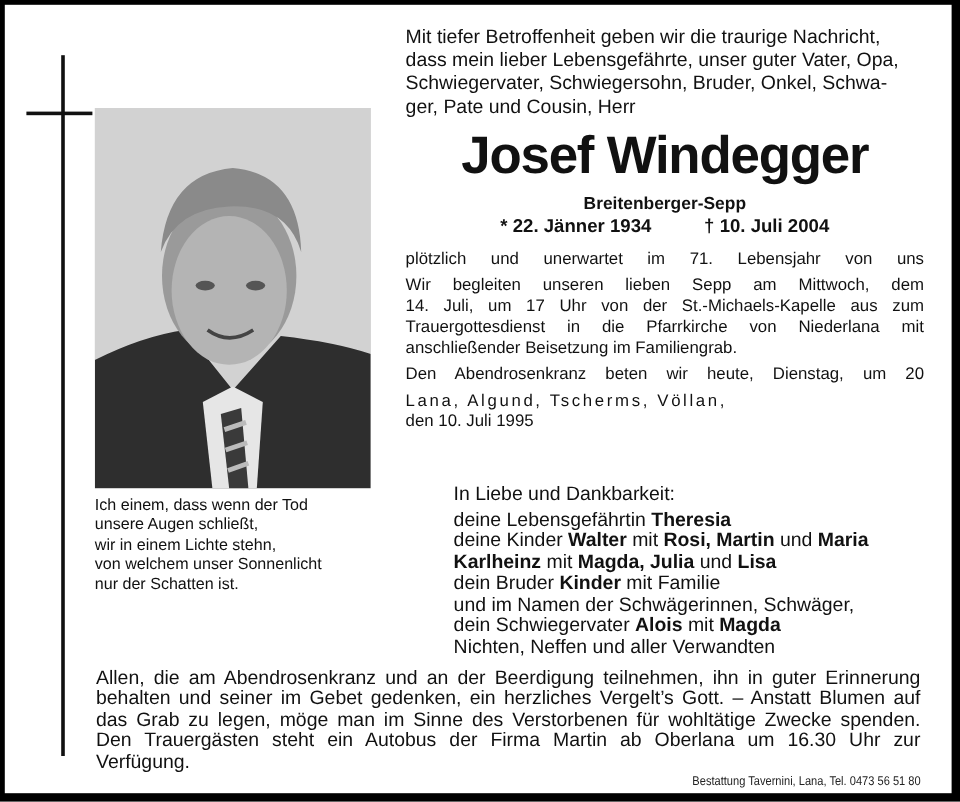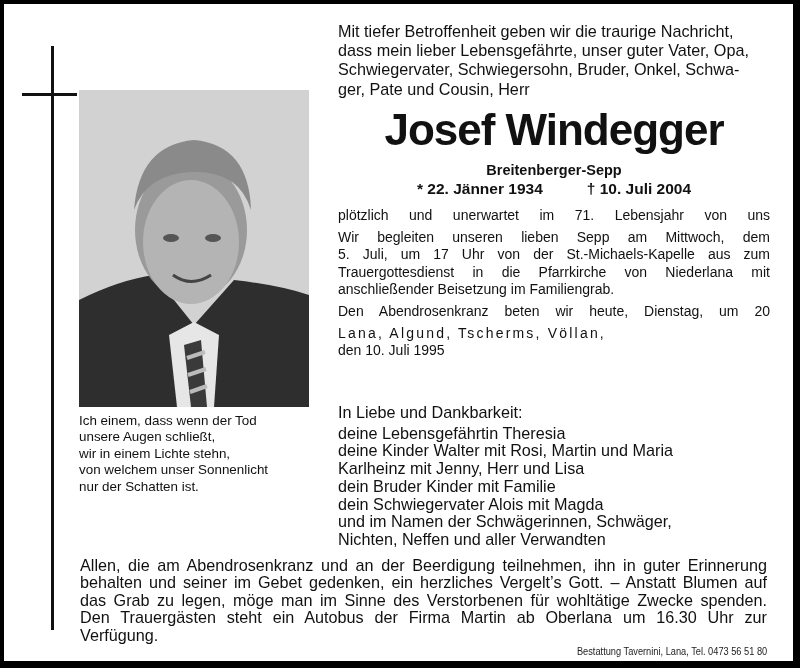--- a/index.html
+++ b/index.html
@@ -18,27 +18,27 @@
           font-weight: bold; font-size: 44px; letter-spacing: -1px; line-height: 50px; }
   .nick { position: absolute; left: 338px; top: 162px; width: 432px; text-align: center; font-weight: bold; font-size: 14.5px; }
   .dates { position: absolute; left: 338px; top: 180px; width: 432px; text-align: center; font-weight: bold; font-size: 15.5px; }
   .dates span { display: inline-block; }
   .dates .sep { width: 44px; }
   .body { position: absolute; left: 338px; top: 207px; width: 432px; font-size: 14px; line-height: 17.6px; }
   .body p { margin: 0 0 4px 0; text-align: justify; }
   .body .j { text-align-last: justify; }
   .place { letter-spacing: 2.2px; }
   .family { position: absolute; left: 338px; top: 404px; width: 440px; font-size: 16.2px; line-height: 17.7px; }
-  .family div { white-space: nowrap; }
+  .family div { white-space: nowrap; margin-left: 40px; }
   .family .head { margin-bottom: 3px; }
   .thanks { position: absolute; left: 80px; top: 557px; width: 687px; font-size: 16.2px; line-height: 17.4px; }
   .thanks div { text-align: justify; text-align-last: justify; white-space: nowrap; }
   .thanks div.last { text-align-last: left; }
   .footer { position: absolute; right: 33px; top: 645px; font-size: 10.5px; color: #222; transform: scaleX(0.88); transform-origin: right; }
-  b { font-weight: normal; }
+  b { font-weight: bold; }
 </style>
 </head>
 <body>
 
 <div class="frame"></div>
 
 <div class="cross-v"></div>
 <div class="cross-h"></div>
 
 <div class="photo">
@@ -77,41 +77,41 @@
 <div class="dates">
   <span>* 22. Jänner 1934</span><span class="sep"></span><span>† 10. Juli 2004</span>
 </div>
 
 <div class="body">
   <p>
     <span class="j" style="display:block">plötzlich und unerwartet im 71. Lebensjahr von uns</span>
   </p>
   <p>
     <span class="j" style="display:block">Wir begleiten unseren lieben Sepp am Mittwoch, dem</span>
-    <span class="j" style="display:block">5. Juli, um 17 Uhr von der St.-Michaels-Kapelle aus zum</span>
+    <span class="j" style="display:block">14. Juli, um 17 Uhr von der St.-Michaels-Kapelle aus zum</span>
     <span class="j" style="display:block">Trauergottesdienst in die Pfarrkirche von Niederlana mit</span>
     <span style="display:block">anschließender Beisetzung im Familiengrab.</span>
   </p>
   <p>
     <span class="j" style="display:block">Den Abendrosenkranz beten wir heute, Dienstag, um 20</span>
   </p>
   <p>
     <span class="place" style="display:block">Lana, Algund, Tscherms, Völlan,</span>
     <span style="display:block">den 10. Juli 1995</span>
   </p>
 </div>
 
 <div class="family">
   <div class="head">In Liebe und Dankbarkeit:</div>
   <div><span>deine Lebensgefährtin </span><b>Theresia</b></div>
   <div><span>deine Kinder </span><b>Walter</b><span> mit </span><b>Rosi, Martin</b><span> und </span><b>Maria</b></div>
-  <div><b>Karlheinz</b><span> mit </span><b>Jenny, Herr</b><span> und </span><b>Lisa</b></div>
+  <div><b>Karlheinz</b><span> mit </span><b>Magda, Julia</b><span> und </span><b>Lisa</b></div>
   <div><span>dein Bruder </span><b>Kinder</b><span> mit Familie</span></div>
+  <div>und im Namen der Schwägerinnen, Schwäger,</div>
   <div><span>dein Schwiegervater </span><b>Alois</b><span> mit </span><b>Magda</b></div>
-  <div>und im Namen der Schwägerinnen, Schwäger,</div>
   <div>Nichten, Neffen und aller Verwandten</div>
 </div>
 
 <div class="thanks">
   <div>Allen, die am Abendrosenkranz und an der Beerdigung teilnehmen, ihn in guter Erinnerung</div>
   <div>behalten und seiner im Gebet gedenken, ein herzliches Vergelt’s Gott. – Anstatt Blumen auf</div>
   <div>das Grab zu legen, möge man im Sinne des Verstorbenen für wohltätige Zwecke spenden.</div>
   <div>Den Trauergästen steht ein Autobus der Firma Martin ab Oberlana um 16.30 Uhr zur</div>
   <div class="last">Verfügung.</div>
 </div>

